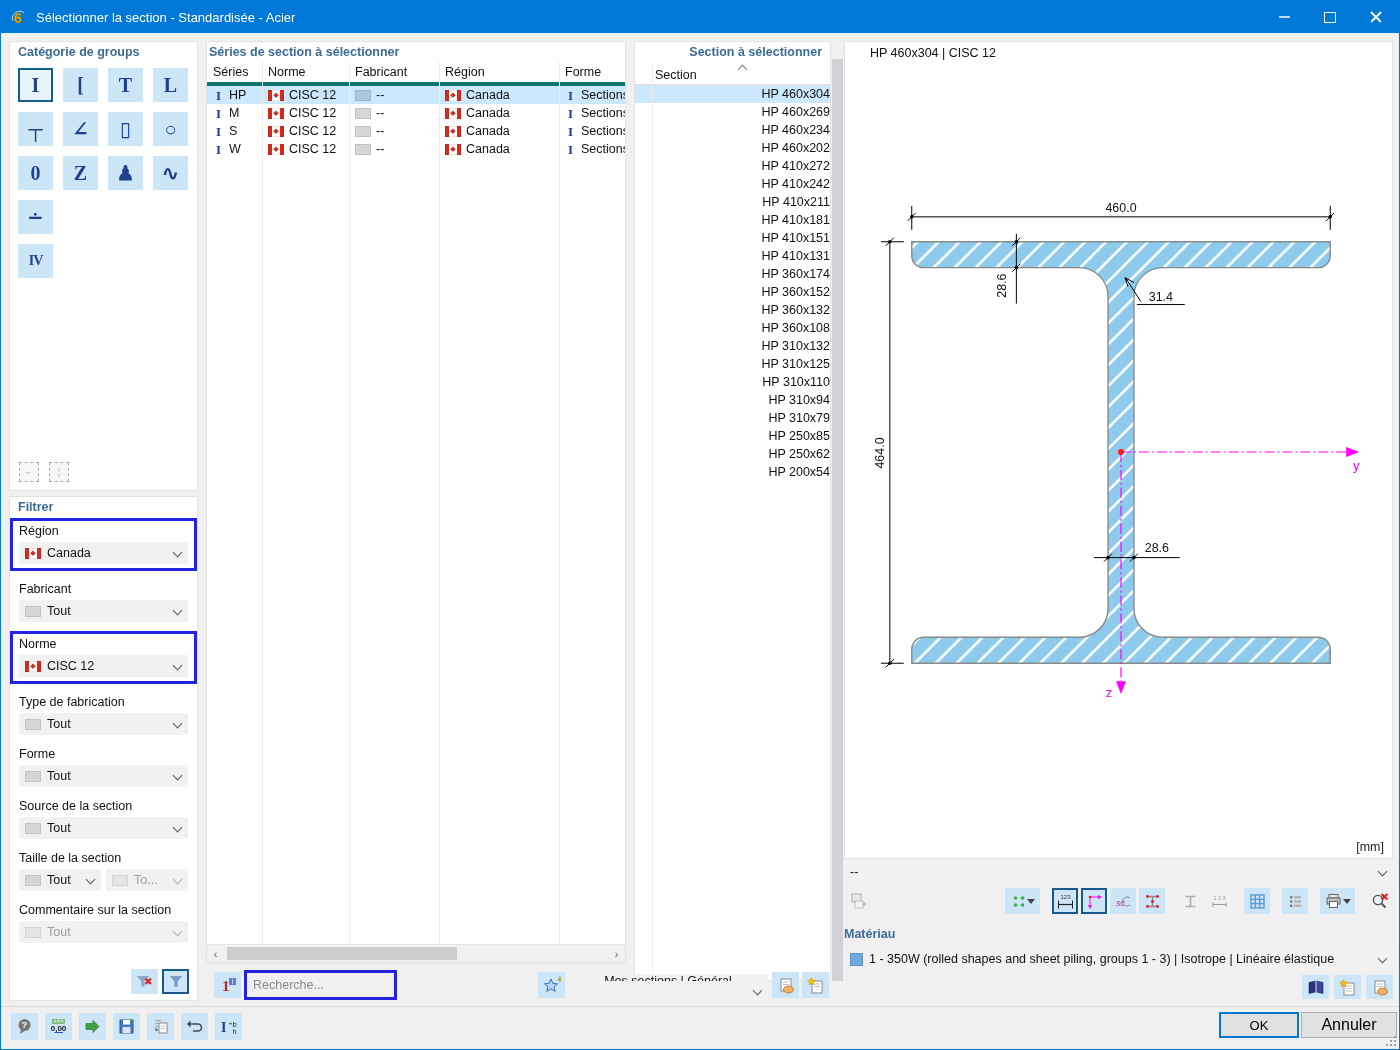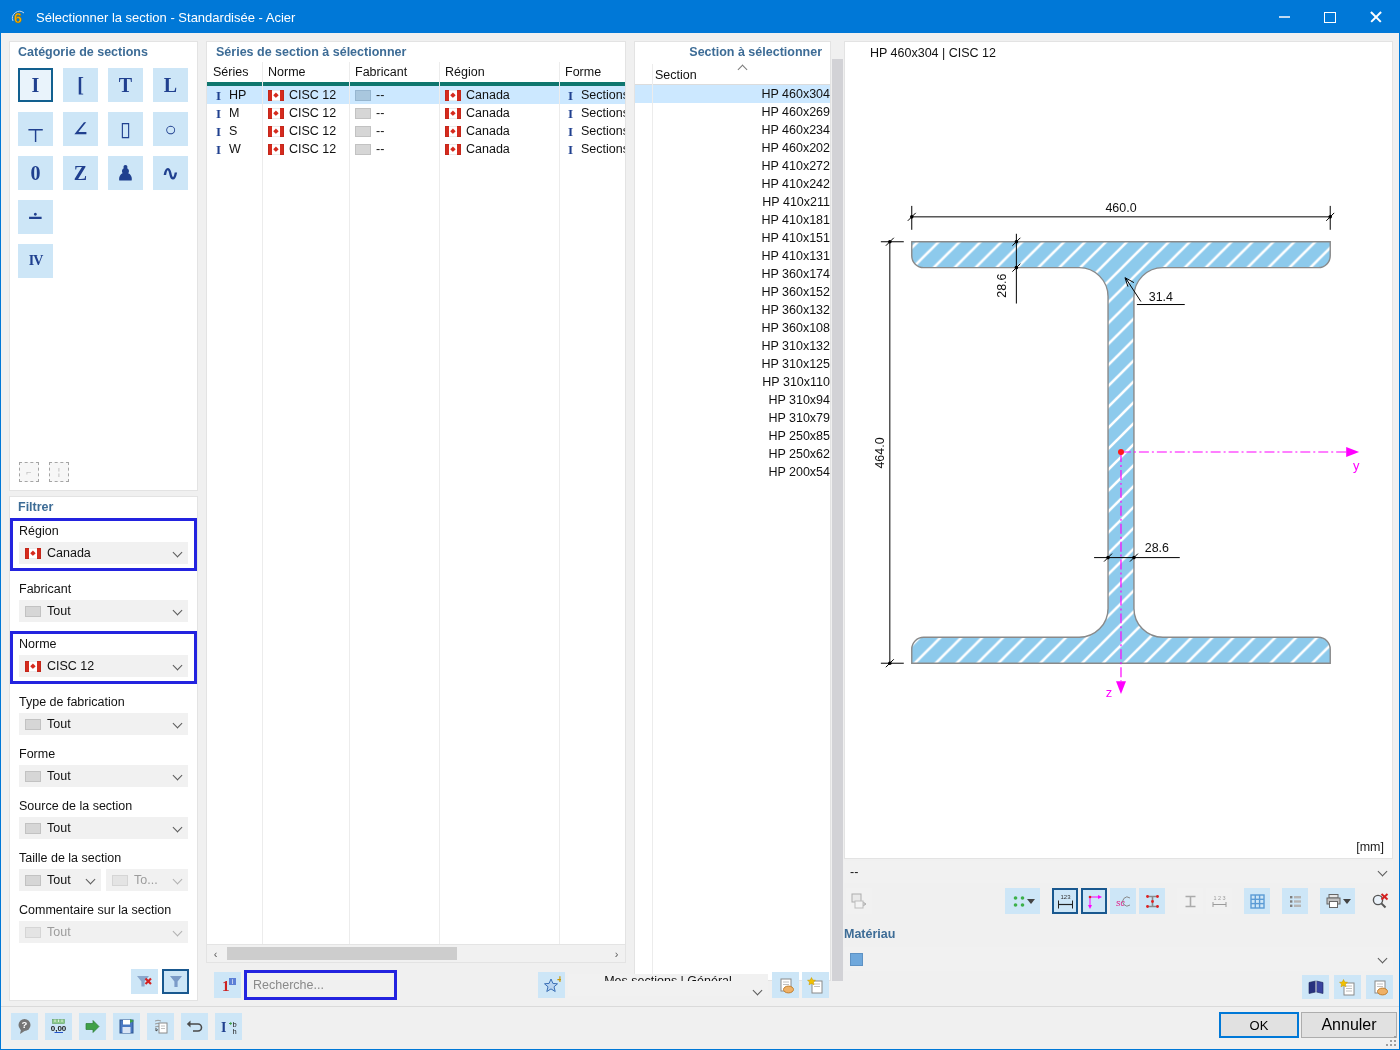--- a/index.html
+++ b/index.html
@@ -54,21 +54,21 @@
   .dd2 .dd-val{color:#9C9C9C;}
   .dd2 .chev::before{border-color:#B0B0B0;}
   .dd2 .swatch{background:#E4E4E4;border-color:#D5D5D5;}
   .off .dd-val{color:#9C9C9C;}
   .off .swatch{background:#E4E4E4;border-color:#D5D5D5;}
   .filt-foot{position:absolute;right:8px;bottom:6px;display:flex;gap:4px;}
   .fun-btn{width:27px;height:25px;background:#CDE6F7;border:1px solid #CDE6F7;display:flex;align-items:center;justify-content:center;padding:0;box-sizing:border-box;cursor:pointer;}
   .fun-btn.sel{border:2px solid #19588F;}
   
   .series{left:205px;top:40px;width:420px;height:922px;}
-  .series .panel-title{padding:3px 9px;}
+  .series .panel-title{padding:3px 2px;}
   .tgrid{display:grid;grid-template-columns:55px 87px 90px 120px 1fr;align-items:center;}
   .thead{height:20px;border-bottom:4px solid #0f766e;}
   .th{padding-left:6px;white-space:nowrap;overflow:hidden;}
   .tr{height:18px;cursor:default;}
   .tr.selected{background:#CCE8FF;}
   .td{display:flex;align-items:center;gap:5px;padding-left:6px;height:18px;white-space:nowrap;overflow:hidden;}
   .ib{font-family:"Liberation Serif","DejaVu Serif",serif;font-weight:bold;color:#20408F;font-size:13px;width:11px;text-align:center;flex:0 0 11px;line-height:1;}
   .vline{position:absolute;top:20px;bottom:17px;width:1px;background:#ECECEC;}
   .hscroll{position:absolute;left:0;right:0;bottom:0;height:17px;background:#F1F1F1;border-top:1px solid #E4E4E4;display:flex;align-items:center;}
   .harr{width:17px;height:17px;display:flex;align-items:center;justify-content:center;color:#5A5A5A;font-size:11px;cursor:pointer;}
@@ -144,21 +144,21 @@
       <div class="wc">
           <span class="sq"></span>
         </div>
       <div class="wc">
           <span class="x"></span>
         </div>
     </div>
   </div>
 
   <div class="panel cat">
-    <div class="panel-title">Catégorie de sections</div>
+    <div class="panel-title">Catégorie de groups</div>
     <div class="cat-grid">
 
         <button class="cat-btn sel">
           <span class="cat-glyph">I</span>
         </button>
 
         <button class="cat-btn">
           <span class="cat-glyph">[</span>
         </button>
 
@@ -680,20 +680,21 @@
           <line x1="10.5" y1="2" x2="16.5" y2="7.5" stroke="#D42020" stroke-width="2"></line>
           <line x1="16.5" y1="2" x2="10.5" y2="7.5" stroke="#D42020" stroke-width="2"></line>
         </svg>
       </button>
     </div>
   </div>
 
   <div class="mat-title">Matériau</div>
   <div class="dropdown mat-dd">
     <span class="mat-swatch"></span>
+    <span class="dd-val">1 - 350W (rolled shapes and sheet piling, groups 1 - 3) | Isotrope | Linéaire élastique</span>
     <span class="chev"></span>
   </div>
   <div class="mat-btns">
     <button class="mbtn">
       <svg width="18" height="16" viewBox="0 0 18 16">
         <path d="M2,3.5 L8.6,2 L8.6,13 L2,14.5 Z" fill="#28317E" stroke="#1A2258" stroke-width="0.6"></path>
         <path d="M16,3.5 L9.4,2 L9.4,13 L16,14.5 Z" fill="#3A44A0" stroke="#1A2258" stroke-width="0.6"></path>
         <line x1="9" y1="2" x2="9" y2="13.2" stroke="#FFFFFF" stroke-width="0.8"></line>
       </svg>
     </button>

